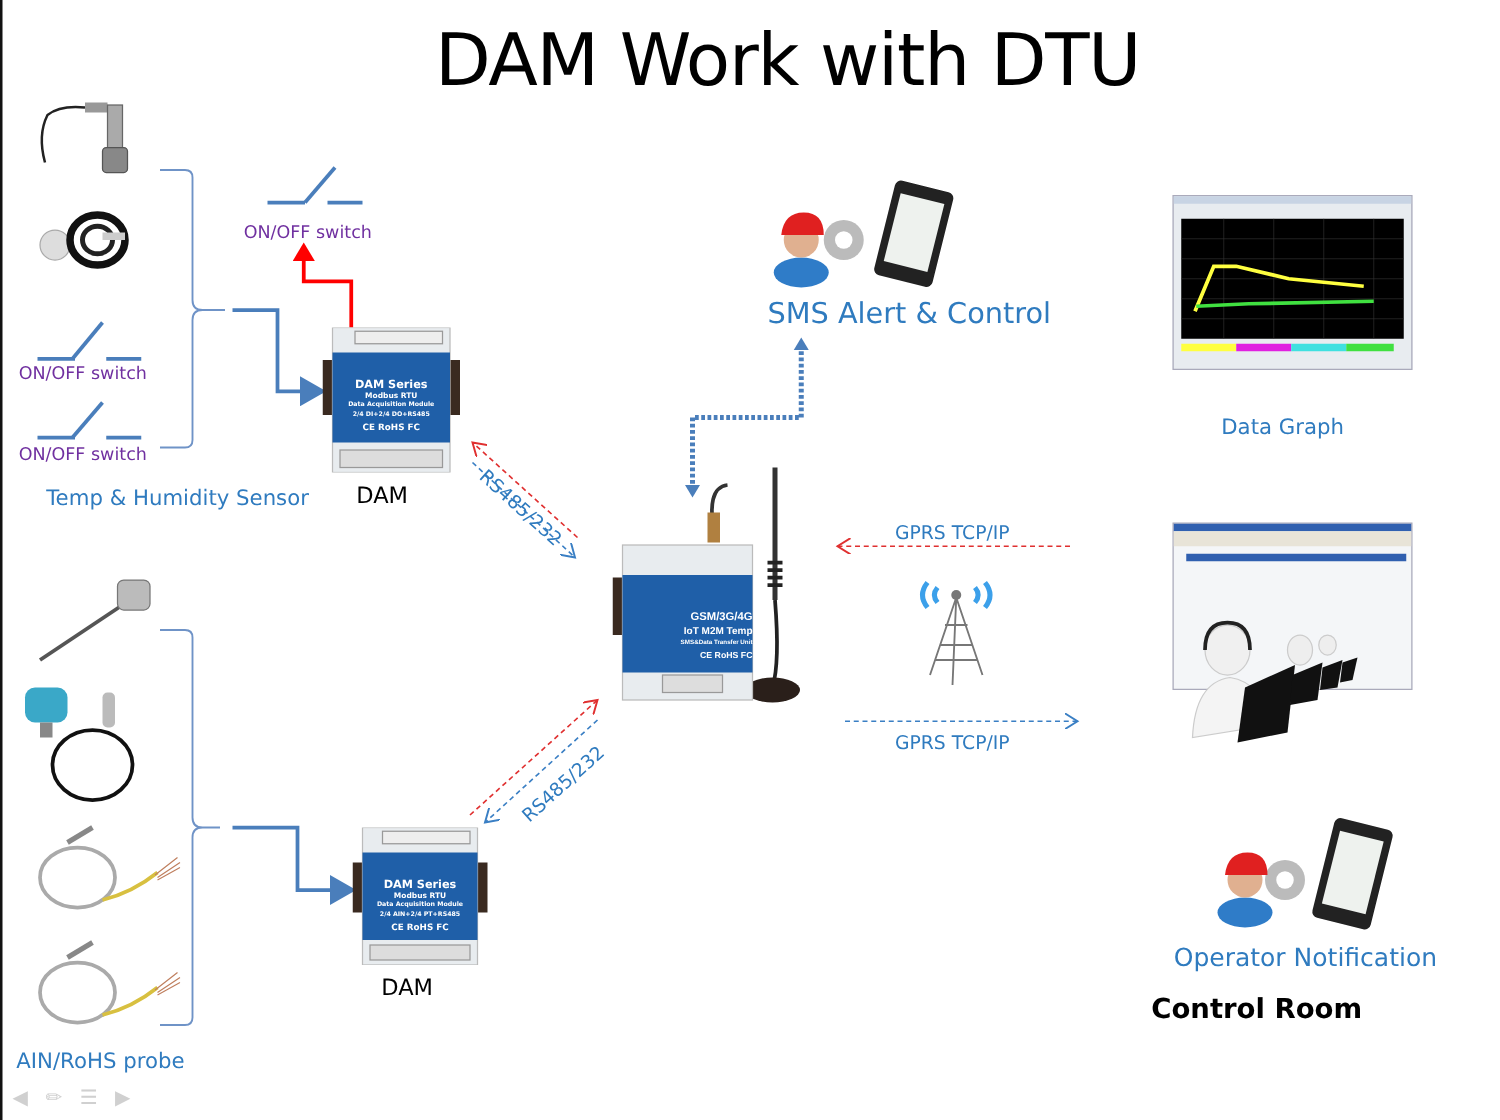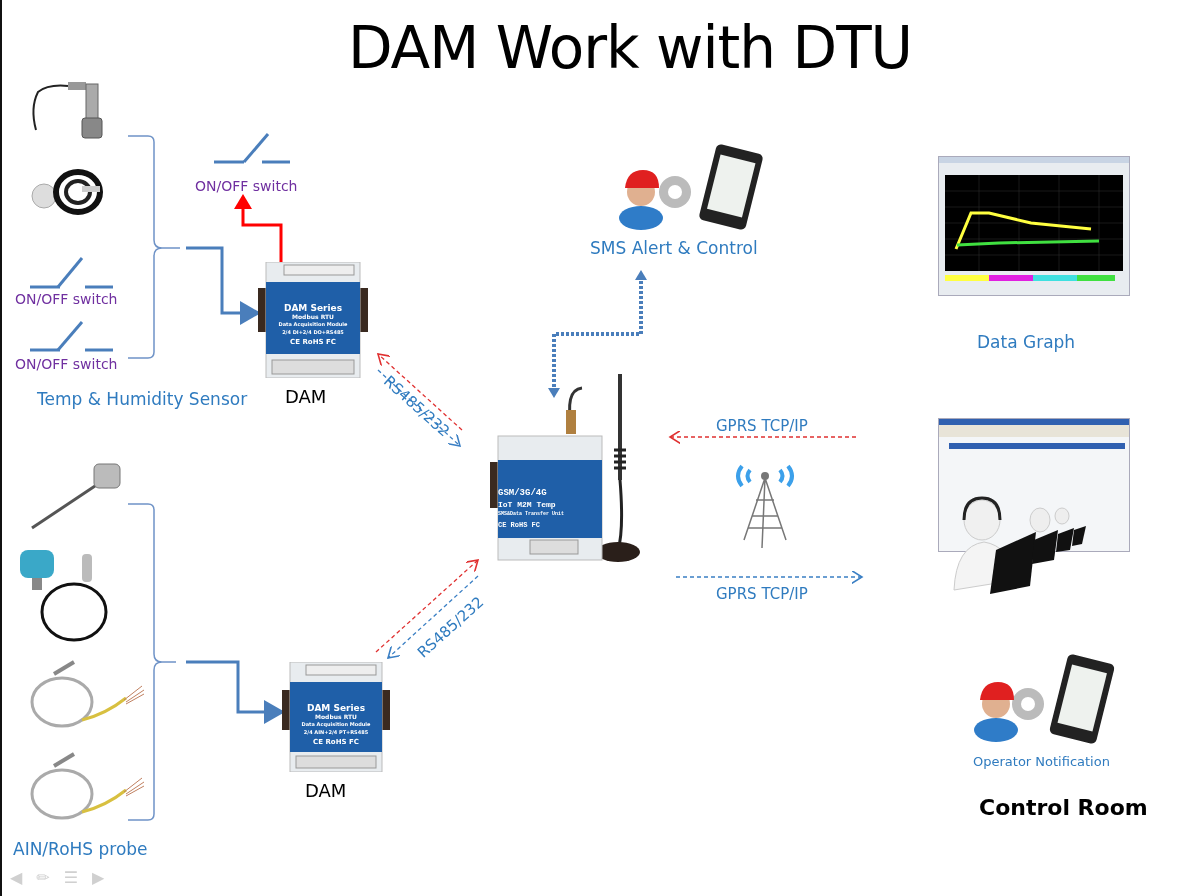--- a/index.html
+++ b/index.html
@@ -169,21 +169,21 @@
     <line x1="130" y1="4" x2="130" y2="110" stroke="#333" stroke-width="4"></line>
     <path d="M124,80 h12 M124,86 h12 M124,92 h12 M124,98 h12" stroke="#222" stroke-width="3"></path>
     <path d="M130,110 Q134,160 128,180" stroke="#222" stroke-width="3" fill="none"></path>
     <ellipse cx="128" cy="182" rx="22" ry="10" fill="#2a1f1a"></ellipse>
     <rect x="0" y="92" width="10" height="46" fill="#3a2a20"></rect>
     <rect x="100" y="92" width="12" height="46" fill="#3a2a20"></rect>
     <rect x="8" y="66" width="104" height="124" fill="#e8ecef" stroke="#bbb"></rect>
     <rect x="8" y="90" width="104" height="78" fill="#1f5fa8"></rect>
     <rect x="40" y="170" width="48" height="14" fill="#ddd" stroke="#999"></rect>
   </svg>
-  <div style="position:absolute;left:8px;top:118px;width:104px;text-align:left;color:#fff;font-family:Liberation Mono, monospace;font-weight:bold;font-size:9px;line-height:11px">
+  <div style="position:absolute;left:8px;top:118px;width:104px;text-align:right;color:#fff;font-family:Liberation Sans, sans-serif;font-weight:bold;font-size:9px;line-height:11px">
     <div>GSM/3G/4G</div>
     <div style="font-size:8px">IoT M2M Temp</div>
     <div style="font-size:5px;line-height:9px">SMS&amp;Data Transfer Unit</div>
     <div style="font-size:7px;line-height:12px">CE RoHS FC</div>
   </div>
 </div>
 
 <div class="abs blue-label" style="left:392px;top:372px;transform:rotate(42deg);transform-origin:left top;font-size:15px">RS485/232</div>
 <div class="abs blue-label" style="left:414px;top:648px;transform:rotate(-42deg);transform-origin:left top;font-size:15px">RS485/232</div>
 
@@ -193,21 +193,21 @@
     <circle cx="60" cy="52" r="7" fill="#fff"></circle>
     <ellipse cx="26" cy="78" rx="22" ry="12" fill="#2f7cc8"></ellipse>
     <circle cx="26" cy="52" r="14" fill="#e0b090"></circle>
     <path d="M10,48 Q12,30 28,30 Q44,30 44,48 Z" fill="#e02020"></path>
   </g>
   <g>
     <rect x="92" y="8" width="48" height="78" rx="5" fill="#222" transform="rotate(14 116 47)"></rect>
     <rect x="98" y="18" width="36" height="56" fill="#eef2ee" transform="rotate(14 116 47)"></rect>
   </g>
 </svg>
-<div class="abs blue-label" style="left:590px;top:238px;font-size:17px">SMS Alert &amp; Control</div>
+<div class="abs blue-label" style="left:614px;top:238px;font-size:23px">SMS Alert &amp; Control</div>
 
 <div class="abs blue-label" style="left:716px;top:417px;font-size:15px">GPRS TCP/IP</div>
 <div class="abs blue-label" style="left:716px;top:585px;font-size:15px">GPRS TCP/IP</div>
 <svg class="abs" style="left:732px;top:456px" width="66" height="96">
   <path d="M10,10 Q2,20 10,30" stroke="#3ca0ea" stroke-width="4" fill="none"></path>
   <path d="M18,14 Q13,20 18,26" stroke="#3ca0ea" stroke-width="4" fill="none"></path>
   <path d="M56,10 Q64,20 56,30" stroke="#3ca0ea" stroke-width="4" fill="none"></path>
   <path d="M48,14 Q53,20 48,26" stroke="#3ca0ea" stroke-width="4" fill="none"></path>
   <circle cx="33" cy="20" r="4" fill="#777"></circle>
   <path d="M33,22 L12,84 M33,22 L54,84 M33,22 L30,92 M20,60 L46,60 M16,72 L50,72 M24,44 L42,44" stroke="#777" stroke-width="1.5" fill="none"></path>
@@ -261,21 +261,21 @@
     <circle cx="56" cy="54" r="7" fill="#fff"></circle>
     <ellipse cx="24" cy="80" rx="22" ry="12" fill="#2f7cc8"></ellipse>
     <circle cx="24" cy="54" r="14" fill="#e0b090"></circle>
     <path d="M8,50 Q10,32 26,32 Q42,32 42,50 Z" fill="#e02020"></path>
   </g>
   <g>
     <rect x="86" y="8" width="48" height="82" rx="5" fill="#222" transform="rotate(14 110 49)"></rect>
     <rect x="92" y="18" width="36" height="60" fill="#eef2ee" transform="rotate(14 110 49)"></rect>
   </g>
 </svg>
-<div class="abs blue-label" style="left:973px;top:754px;font-size:13px">Operator Notification</div>
-<div class="abs control-room" style="left:979px;top:795px">Control Room</div>
+<div class="abs blue-label" style="left:939px;top:754px;font-size:20px">Operator Notification</div>
+<div class="abs control-room" style="left:921px;top:795px">Control Room</div>
 
 <div class="nav-icons">
   <span>◀</span>
   <span>✏</span>
   <span>☰</span>
   <span>▶</span>
 </div>
 
 </body></html>

